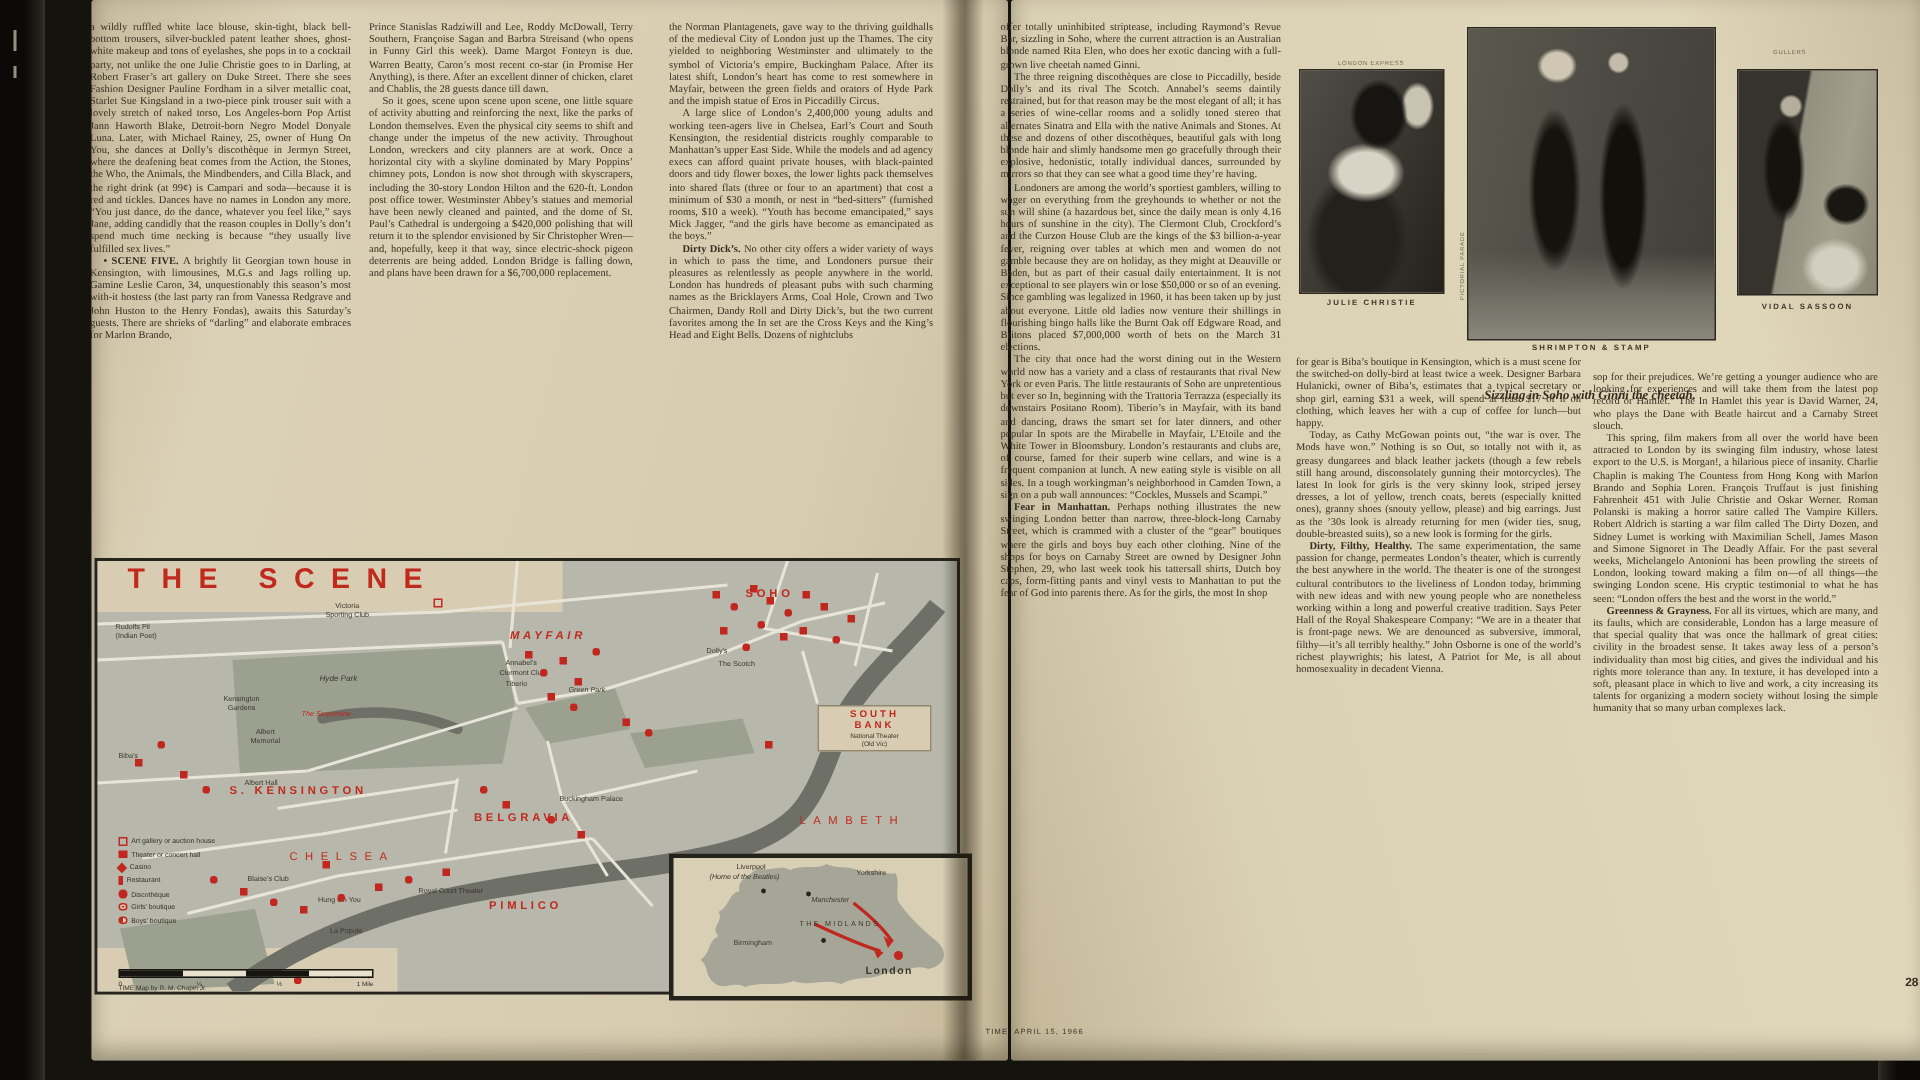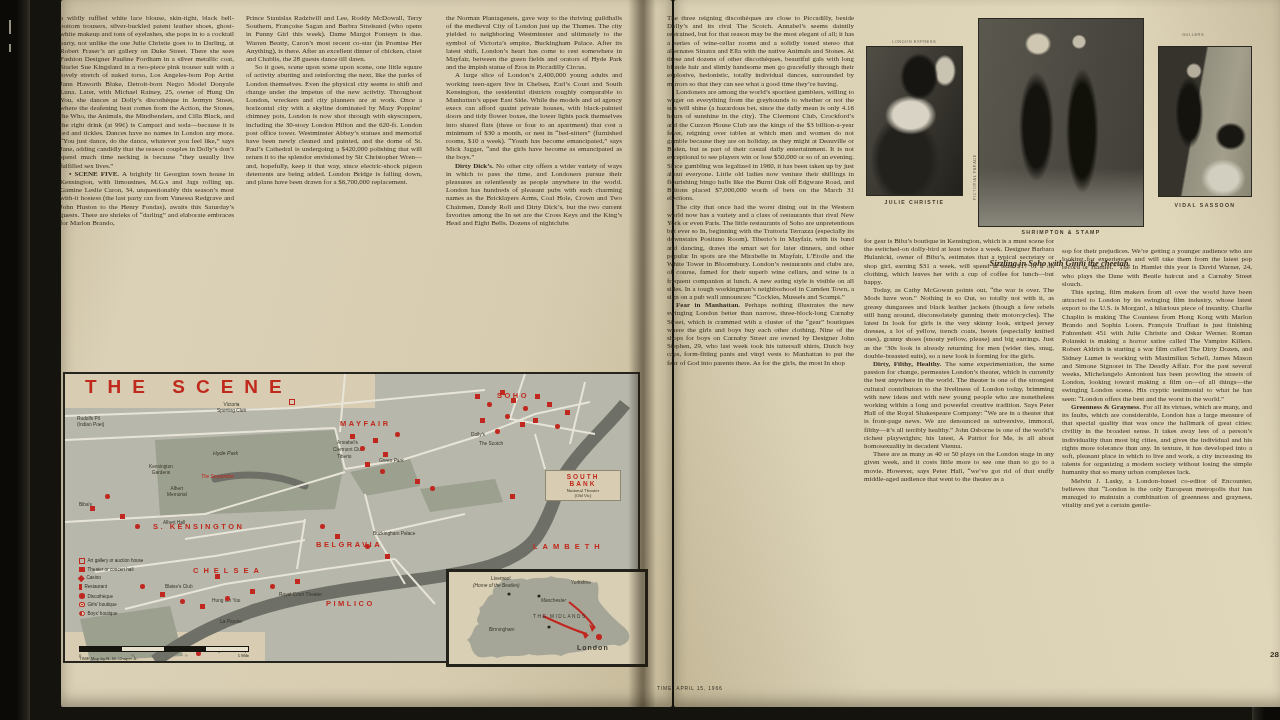--- a/index.html
+++ b/index.html
@@ -18,21 +18,21 @@
   .col p{margin:0;text-indent:9px;}
   .col p:first-child{text-indent:0;}
   .col b{font-weight:bold;}
 
   
   .map{position:absolute;left:63px;top:372px;width:577px;height:291px;border:2px solid #26251d;box-sizing:border-box;background:#b7b7ac;padding-left:36px;}
   .map svg{position:absolute;left:0;top:0;}
   .mlabel{position:absolute;font-family:"Liberation Sans",sans-serif;white-space:pre-line;line-height:1.15;color:#3b372c;}
   .L-title{font-size:19px;font-weight:bold;letter-spacing:11px;color:#c02a1d;}
   .L-dist{font-size:7.5px;font-weight:bold;letter-spacing:2.5px;color:#c02a1d;}
-  .L-dist2{font-size:7.5px;font-weight:bold;letter-spacing:5px;color:#c02a1d;text-align:center;}
+  .L-dist2{font-size:7.5px;font-weight:normal;letter-spacing:5px;color:#c02a1d;text-align:center;}
   .L-tiny{font-size:4.8px;}
   .L-small{font-size:5.4px;}
   .L-red{color:#c0271e;}
   .L-it{font-style:italic;}
   .L-c{text-align:center;}
   .mk{position:absolute;width:4.5px;height:4.5px;background:#c0271e;}
   .mk.c{border-radius:50%;}
   .mk.o{background:transparent;border:1.2px solid #c0271e;box-sizing:border-box;width:6px;height:6px;}
   .southbank{position:absolute;left:480px;top:96px;width:68px;background:#d8cdb2;border:1px solid #8f8872;padding:2px 3px;text-align:center;font-family:"Liberation Sans",sans-serif;}
   .southbank .sb-t{color:#c02a1d;font-weight:bold;font-size:6.5px;letter-spacing:2px;white-space:pre-line;}
@@ -149,21 +149,21 @@
         <path d="M480,120 L520,118"></path>
       </g>
     </svg>
     <div>
         <span class="mlabel L-title" style="left: 20px; top: 2px;">THE SCENE</span>
         <span class="mlabel L-tiny L-c" style="left: 152px; top: 28px;">Victoria
 Sporting Club</span>
         <span class="mlabel L-tiny" style="left: 12px; top: 42px;">Rudolfs Pil
 (Indian Poet)</span>
         <span class="mlabel L-dist" style="left: 432px; top: 18px; text-align: center;">SOHO</span>
-        <span class="mlabel L-dist" style="left: 275px; top: 46px;">MAYFAIR</span>
+        <span class="mlabel L-dist" style="left: 275px; top: 46px; font-style: italic;">MAYFAIR</span>
         <span class="mlabel L-tiny" style="left: 406px; top: 58px;">Dolly's</span>
         <span class="mlabel L-tiny" style="left: 414px; top: 67px;">The Scotch</span>
         <span class="mlabel L-tiny" style="left: 272px; top: 66px;">Annabel's</span>
         <span class="mlabel L-tiny" style="left: 268px; top: 73px;">Clermont Club</span>
         <span class="mlabel L-tiny" style="left: 272px; top: 80px;">Tiberio</span>
         <span class="mlabel L-small L-it" style="left: 148px; top: 76px;">Hyde Park</span>
         <span class="mlabel L-tiny L-red L-it" style="left: 136px; top: 100px;">The Serpentine</span>
         <span class="mlabel L-tiny L-c" style="left: 84px; top: 90px;">Kensington
 Gardens</span>
         <span class="mlabel L-tiny L-c" style="left: 102px; top: 112px;">Albert
@@ -299,20 +299,21 @@
         </div>
     </div>
   </div>
 
   <div class="page page-right">
     <div class="pageno" style="right:6px;top:650px">28</div>
   </div>
   <div class="gutter"></div>
 
   <div class="col" style="left:667px;top:14px;width:187px;height:636px">
+      <p>offer totally uninhibited striptease, including Raymond’s Revue Bar, sizzling in Soho, where the current attraction is an Australian blonde named Rita Elen, who does her exotic dancing with a full-grown live cheetah named Ginni.</p>
       <p>The three reigning discothèques are close to Piccadilly, beside Dolly’s and its rival The Scotch. Annabel’s seems daintily restrained, but for that reason may be the most elegant of all; it has a series of wine-cellar rooms and a solidly toned stereo that alternates Sinatra and Ella with the native Animals and Stones. At these and dozens of other discothèques, beautiful gals with long blonde hair and slimly handsome men go gracefully through their explosive, hedonistic, totally individual dances, surrounded by mirrors so that they can see what a good time they’re having.</p>
       <p>Londoners are among the world’s sportiest gamblers, willing to wager on everything from the greyhounds to whether or not the sun will shine (a hazardous bet, since the daily mean is only 4.16 hours of sunshine in the city). The Clermont Club, Crockford’s and the Curzon House Club are the kings of the $3 billion-a-year fever, reigning over tables at which men and women do not gamble because they are on holiday, as they might at Deauville or Baden, but as part of their casual daily entertainment. It is not exceptional to see players win or lose $50,000 or so of an evening. Since gambling was legalized in 1960, it has been taken up by just about everyone. Little old ladies now venture their shillings in flourishing bingo halls like the Burnt Oak off Edgware Road, and Britons placed $7,000,000 worth of bets on the March 31 elections.</p>
       <p>The city that once had the worst dining out in the Western world now has a variety and a class of restaurants that rival New York or even Paris. The little restaurants of Soho are unpretentious but ever so In, beginning with the Trattoria Terrazza (especially its downstairs Positano Room). Tiberio’s in Mayfair, with its band and dancing, draws the smart set for later dinners, and other popular In spots are the Mirabelle in Mayfair, L’Etoile and the White Tower in Bloomsbury. London’s restaurants and clubs are, of course, famed for their superb wine cellars, and wine is a frequent companion at lunch. A new eating style is visible on all sides. In a tough workingman’s neighborhood in Camden Town, a sign on a pub wall announces: “Cockles, Mussels and Scampi.”</p>
       <p><b>Fear in Manhattan. </b>Perhaps nothing illustrates the new swinging London better than narrow, three-block-long Carnaby Street, which is crammed with a cluster of the “gear” boutiques where the girls and boys buy each other clothing. Nine of the shops for boys on Carnaby Street are owned by Designer John Stephen, 29, who last week took his tattersall shirts, Dutch boy caps, form-fitting pants and vinyl vests to Manhattan to put the fear of God into parents there. As for the girls, the most In shop</p>
     </div>
 
   <div class="pcredit" style="left:892px;top:39px">LONDON EXPRESS</div>
   <div class="pcredit" style="left:1182px;top:32px">GULLERS</div>
   <div class="vcredit">PICTORIAL PARADE</div>
 
@@ -322,23 +323,21 @@
 
   <div class="pname" style="left:866px;top:199px;width:97px">JULIE CHRISTIE</div>
   <div class="pname" style="left:978px;top:229px;width:166px">SHRIMPTON &amp; STAMP</div>
   <div class="pname" style="left:1158px;top:202px;width:94px">VIDAL SASSOON</div>
   <div class="photo-caption">Sizzling in Soho with Ginni the cheetah.</div>
 
   <div class="col" style="left:864px;top:237px;width:190px;height:402px">
       <p>for gear is Biba’s boutique in Kensington, which is a must scene for the switched-on dolly-bird at least twice a week. Designer Barbara Hulanicki, owner of Biba’s, estimates that a typical secretary or shop girl, earning $31 a week, will spend at least $17 of it on clothing, which leaves her with a cup of coffee for lunch—but happy.</p>
       <p>Today, as Cathy McGowan points out, “the war is over. The Mods have won.” Nothing is so Out, so totally not with it, as greasy dungarees and black leather jackets (though a few rebels still hang around, disconsolately gunning their motorcycles). The latest In look for girls is the very skinny look, striped jersey dresses, a lot of yellow, trench coats, berets (especially knitted ones), granny shoes (snouty yellow, please) and big earrings. Just as the ’30s look is already returning for men (wider ties, snug, double-breasted suits), so a new look is forming for the girls.</p>
       <p><b>Dirty, Filthy, Healthy. </b>The same experimentation, the same passion for change, permeates London’s theater, which is currently the best anywhere in the world. The theater is one of the strongest cultural contributors to the liveliness of London today, brimming with new ideas and with new young people who are nonetheless working within a long and powerful creative tradition. Says Peter Hall of the Royal Shakespeare Company: “We are in a theater that is front-page news. We are denounced as subversive, immoral, filthy—it’s all terribly healthy.” John Osborne is one of the world’s richest playwrights; his latest, A Patriot for Me, is all about homosexuality in decadent Vienna.</p>
-      <p>There are as many as 40 or 50 plays on the London stage in any given week, and it costs little more to see one than to go to a movie. However, says Peter Hall, “we’ve got rid of that stuffy middle-aged audience that went to the theater as a</p>
     </div>
   <div class="col" style="left:1062px;top:247px;width:190px;height:402px">
       <p>sop for their prejudices. We’re getting a younger audience who are looking for experiences and will take them from the latest pop record or Hamlet.” The In Hamlet this year is David Warner, 24, who plays the Dane with Beatle haircut and a Carnaby Street slouch.</p>
       <p>This spring, film makers from all over the world have been attracted to London by its swinging film industry, whose latest export to the U.S. is Morgan!, a hilarious piece of insanity. Charlie Chaplin is making The Countess from Hong Kong with Marlon Brando and Sophia Loren. François Truffaut is just finishing Fahrenheit 451 with Julie Christie and Oskar Werner. Roman Polanski is making a horror satire called The Vampire Killers. Robert Aldrich is starting a war film called The Dirty Dozen, and Sidney Lumet is working with Maximilian Schell, James Mason and Simone Signoret in The Deadly Affair. For the past several weeks, Michelangelo Antonioni has been prowling the streets of London, looking toward making a film on—of all things—the swinging London scene. His cryptic testimonial to what he has seen: “London offers the best and the worst in the world.”</p>
       <p><b>Greenness &amp; Grayness. </b>For all its virtues, which are many, and its faults, which are considerable, London has a large measure of that special quality that was once the hallmark of great cities: civility in the broadest sense. It takes away less of a person’s individuality than most big cities, and gives the individual and his rights more tolerance than any. In texture, it has developed into a soft, pleasant place in which to live and work, a city increasing its talents for organizing a modern society without losing the simple humanity that so many urban complexes lack.</p>
-      <p>Melvin J. Lasky, a London-based co-editor of Encounter, believes that “London is the only European metropolis that has managed to maintain a combination of greenness and grayness, vitality and yet a certain gentle-</p>
     </div>
 
   <div class="footer-issue">TIME, APRIL 15, 1966</div>
 </div>
 
 </body></html>

